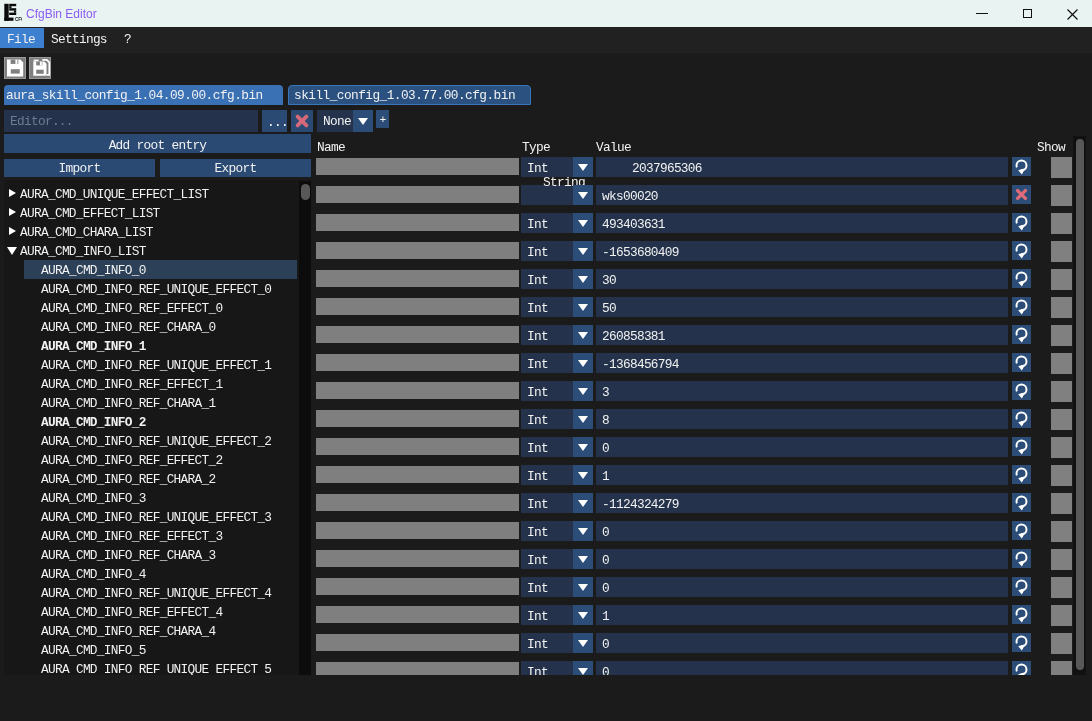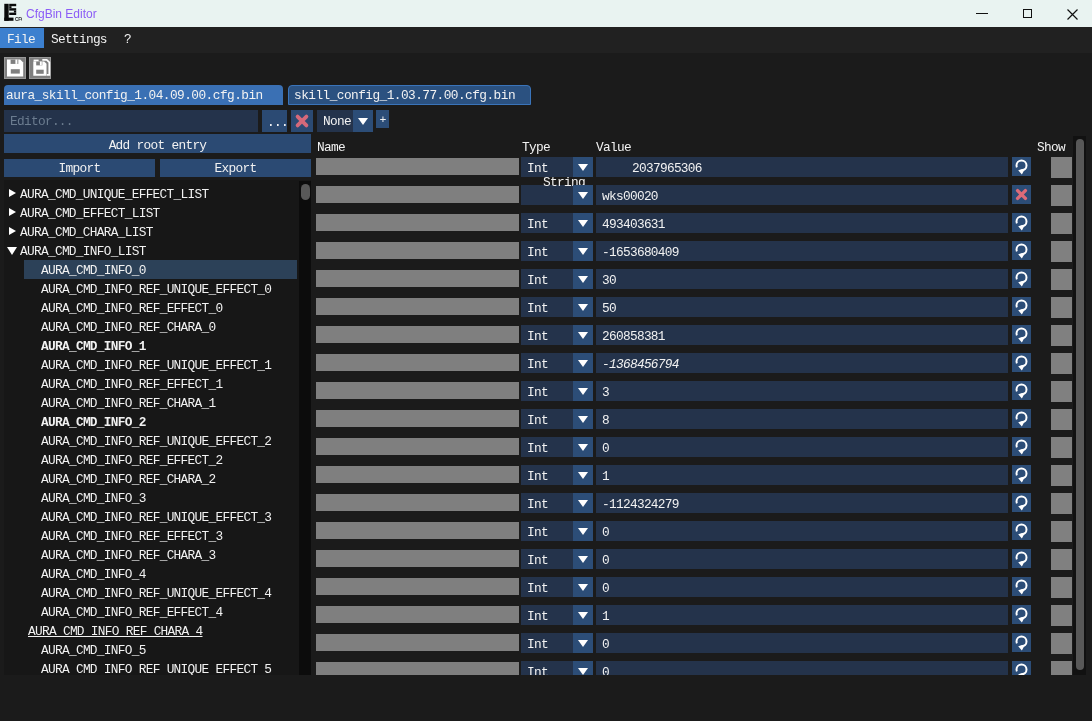--- a/index.html
+++ b/index.html
@@ -99,21 +99,21 @@
 <div class="abs mono" style="left:41px;top:433.5px;">AURA_CMD_INFO_REF_UNIQUE_EFFECT_2</div>
 <div class="abs mono" style="left:41px;top:452.5px;">AURA_CMD_INFO_REF_EFFECT_2</div>
 <div class="abs mono" style="left:41px;top:471.5px;">AURA_CMD_INFO_REF_CHARA_2</div>
 <div class="abs mono" style="left:41px;top:490.5px;">AURA_CMD_INFO_3</div>
 <div class="abs mono" style="left:41px;top:509.5px;">AURA_CMD_INFO_REF_UNIQUE_EFFECT_3</div>
 <div class="abs mono" style="left:41px;top:528.5px;">AURA_CMD_INFO_REF_EFFECT_3</div>
 <div class="abs mono" style="left:41px;top:547.5px;">AURA_CMD_INFO_REF_CHARA_3</div>
 <div class="abs mono" style="left:41px;top:566.5px;">AURA_CMD_INFO_4</div>
 <div class="abs mono" style="left:41px;top:585.5px;">AURA_CMD_INFO_REF_UNIQUE_EFFECT_4</div>
 <div class="abs mono" style="left:41px;top:604.5px;">AURA_CMD_INFO_REF_EFFECT_4</div>
-<div class="abs mono" style="left:28px;top:623.5px;text-decoration:underline;">AURA_CMD_INFO_REF_CHARA_4</div>
+<div class="abs mono" style="left:41px;top:623.5px;">AURA_CMD_INFO_REF_CHARA_4</div>
 <div class="abs mono" style="left:41px;top:642.5px;">AURA_CMD_INFO_5</div>
 <div class="abs mono" style="left:41px;top:661.5px;">AURA CMD INFO REF UNIQUE EFFECT 5</div>
 <div class="abs" style="left:316px;top:158px;width:203px;height:17px;background:#7f7f7f;"></div>
 <div class="abs" style="left:521px;top:157px;width:52px;height:20px;background:#24334b;"></div>
 <div class="abs mono" style="left:527px;top:161.0px;">Int</div>
 <div class="abs" style="left:573px;top:157px;width:20px;height:20px;background:#2c4d77;">
     <div class="tri-d" style="margin:6.5px auto 0 auto;"></div>
   </div>
 <div class="abs" style="left:596px;top:157px;width:412px;height:20px;background:#24334b;"></div>
 <div class="abs mono" style="left:602px;top:161.0px;margin-left:30px;">2037965306</div>
@@ -205,21 +205,21 @@
 <path d="M13.2 11.3 L6.2 13.2 L9.9 17.5 Z" fill="#ffffff"></path>
 </svg></div>
 <div class="abs" style="left:1051px;top:325px;width:21px;height:21px;background:#808080;"></div>
 <div class="abs" style="left:316px;top:354px;width:203px;height:17px;background:#7f7f7f;"></div>
 <div class="abs" style="left:521px;top:353px;width:52px;height:20px;background:#24334b;"></div>
 <div class="abs mono" style="left:527px;top:357.0px;">Int</div>
 <div class="abs" style="left:573px;top:353px;width:20px;height:20px;background:#2c4d77;">
     <div class="tri-d" style="margin:6.5px auto 0 auto;"></div>
   </div>
 <div class="abs" style="left:596px;top:353px;width:412px;height:20px;background:#24334b;"></div>
-<div class="abs mono" style="left:602px;top:357.0px;font-style:italic;">-1368456794</div>
+<div class="abs mono" style="left:602px;top:357.0px;">-1368456794</div>
 <div class="abs" style="left:1011.5px;top:353px;width:19px;height:19px;background:#2c4d77;"><svg width="19" height="19" viewBox="0 0 19 19">
 <circle cx="9.5" cy="8.6" r="5" fill="none" stroke="#ffffff" stroke-width="2"></circle>
 <path d="M9.5 8.6 L8.1 16.5 L2.0 11.6 Z" fill="#2c4d77"></path>
 <path d="M13.2 11.3 L6.2 13.2 L9.9 17.5 Z" fill="#ffffff"></path>
 </svg></div>
 <div class="abs" style="left:1051px;top:353px;width:21px;height:21px;background:#808080;"></div>
 <div class="abs" style="left:316px;top:382px;width:203px;height:17px;background:#7f7f7f;"></div>
 <div class="abs" style="left:521px;top:381px;width:52px;height:20px;background:#24334b;"></div>
 <div class="abs mono" style="left:527px;top:385.0px;">Int</div>
 <div class="abs" style="left:573px;top:381px;width:20px;height:20px;background:#2c4d77;">

